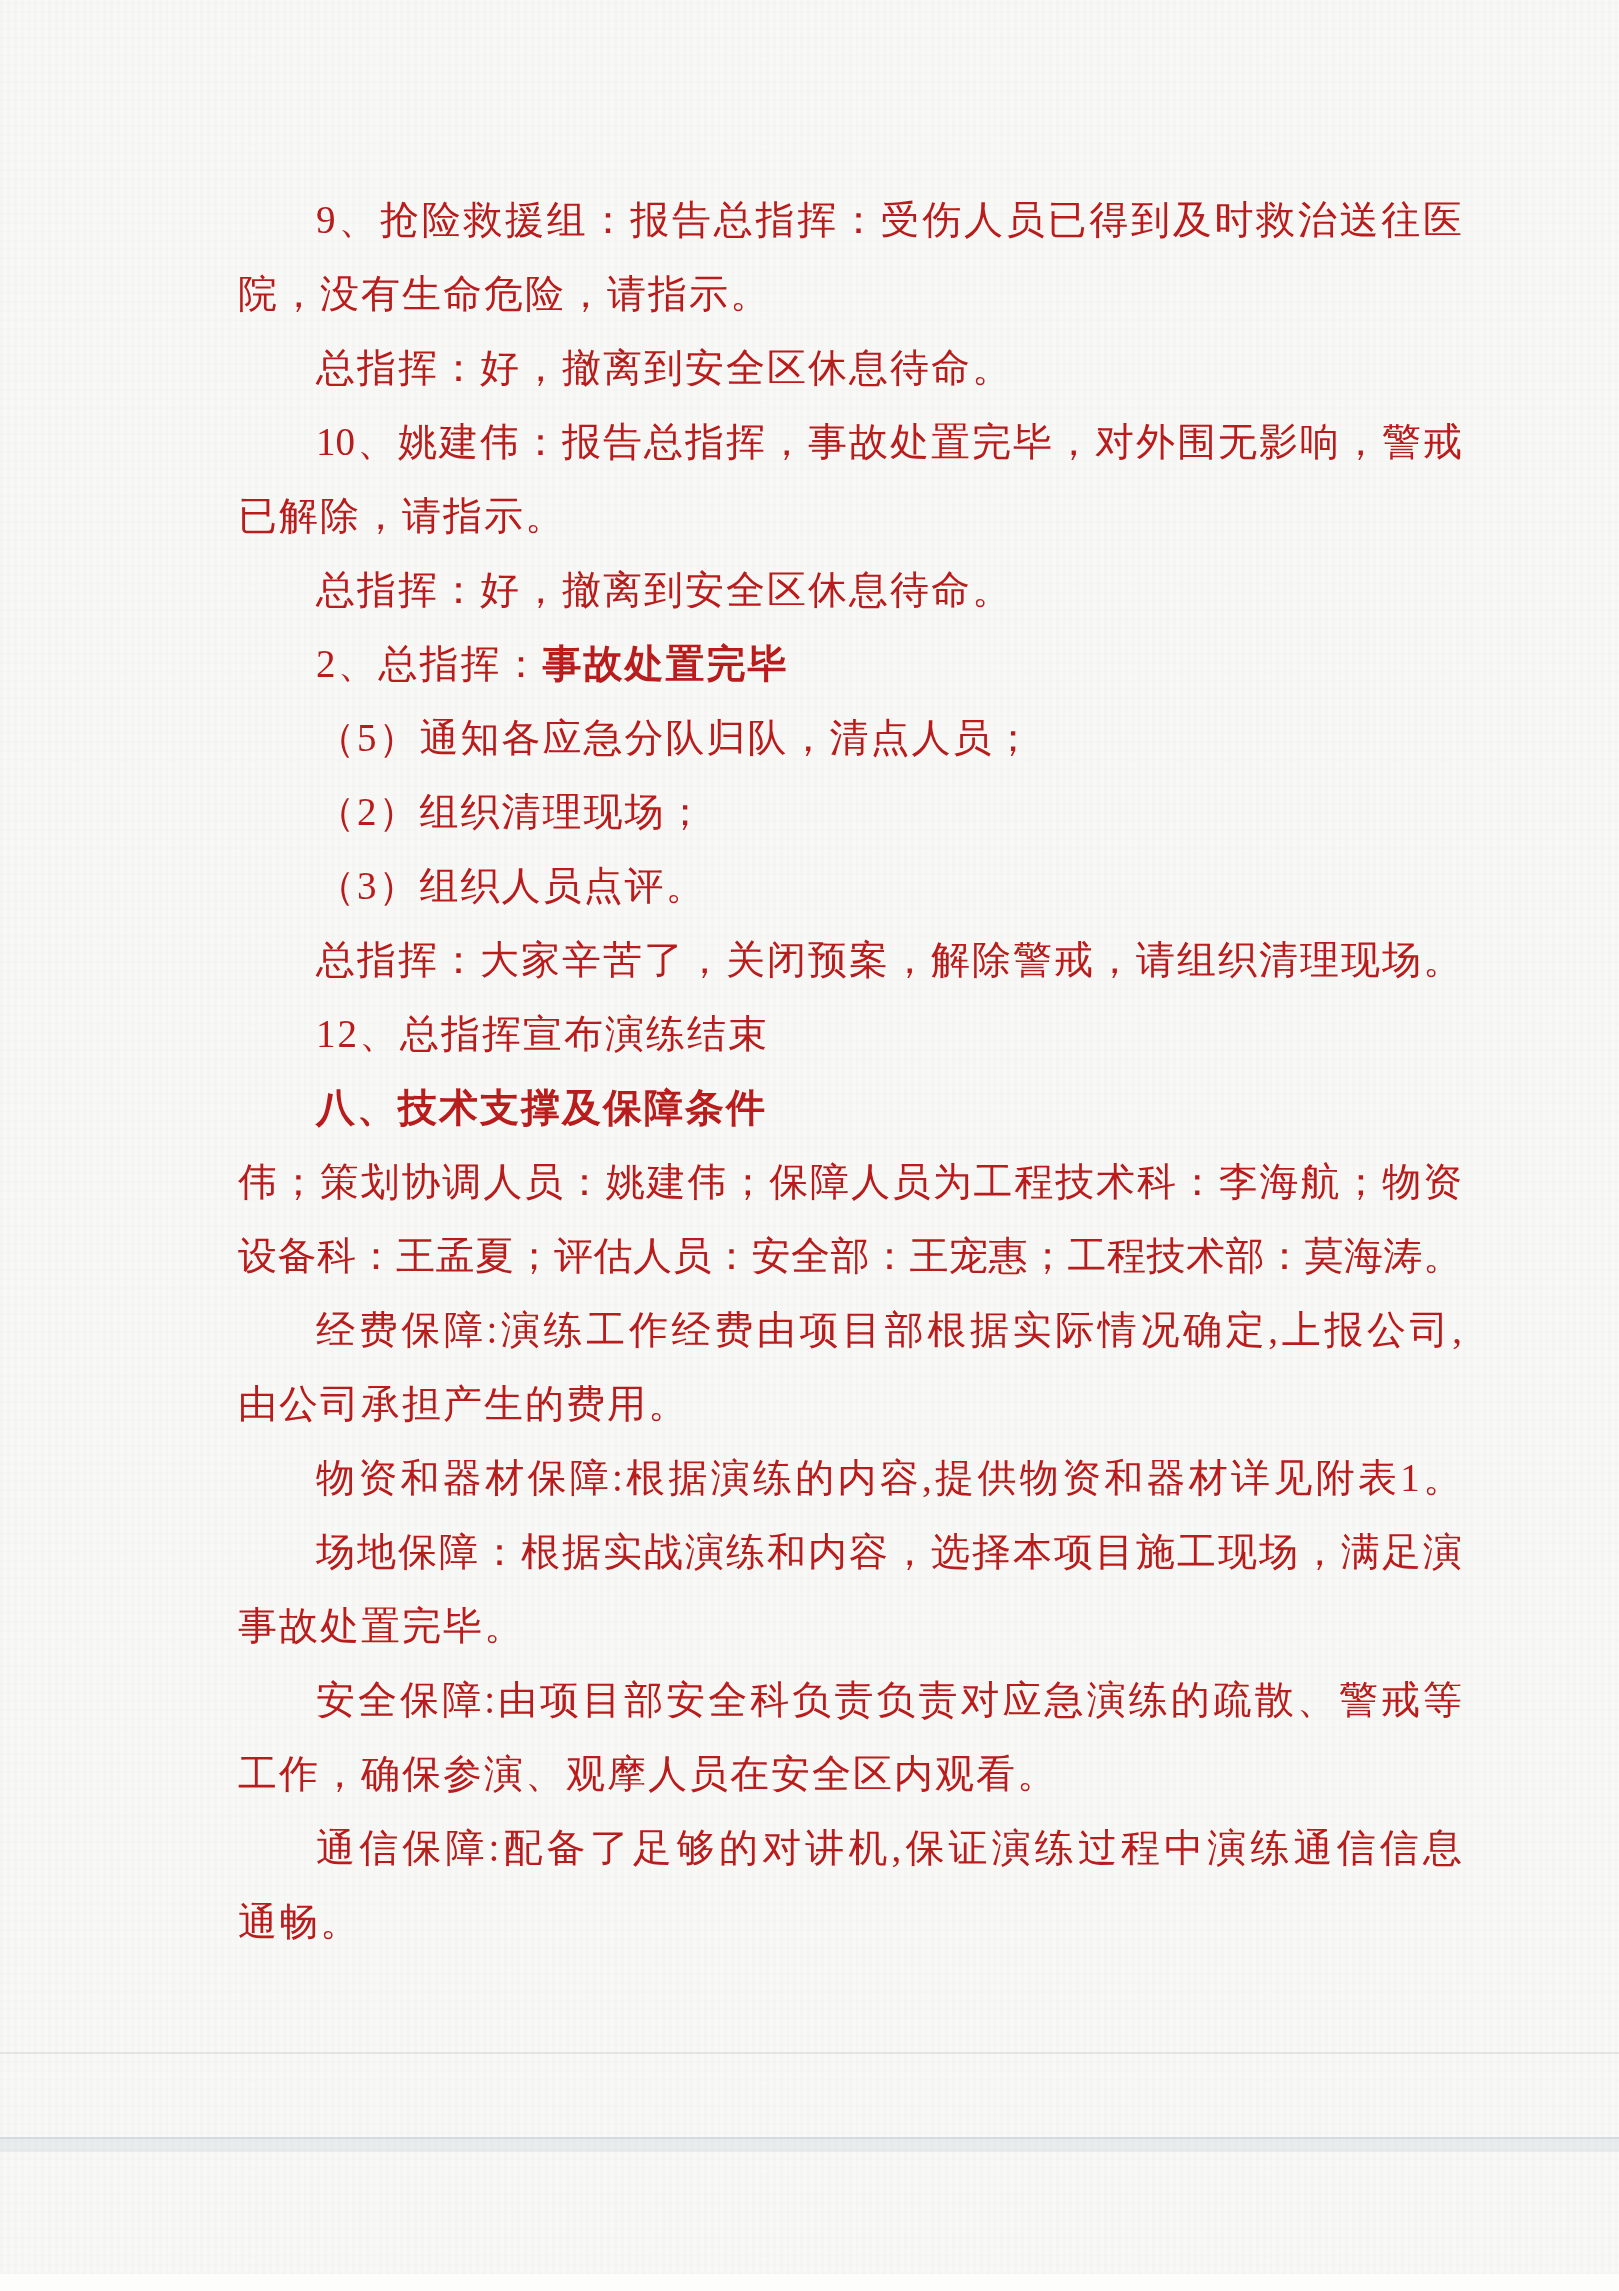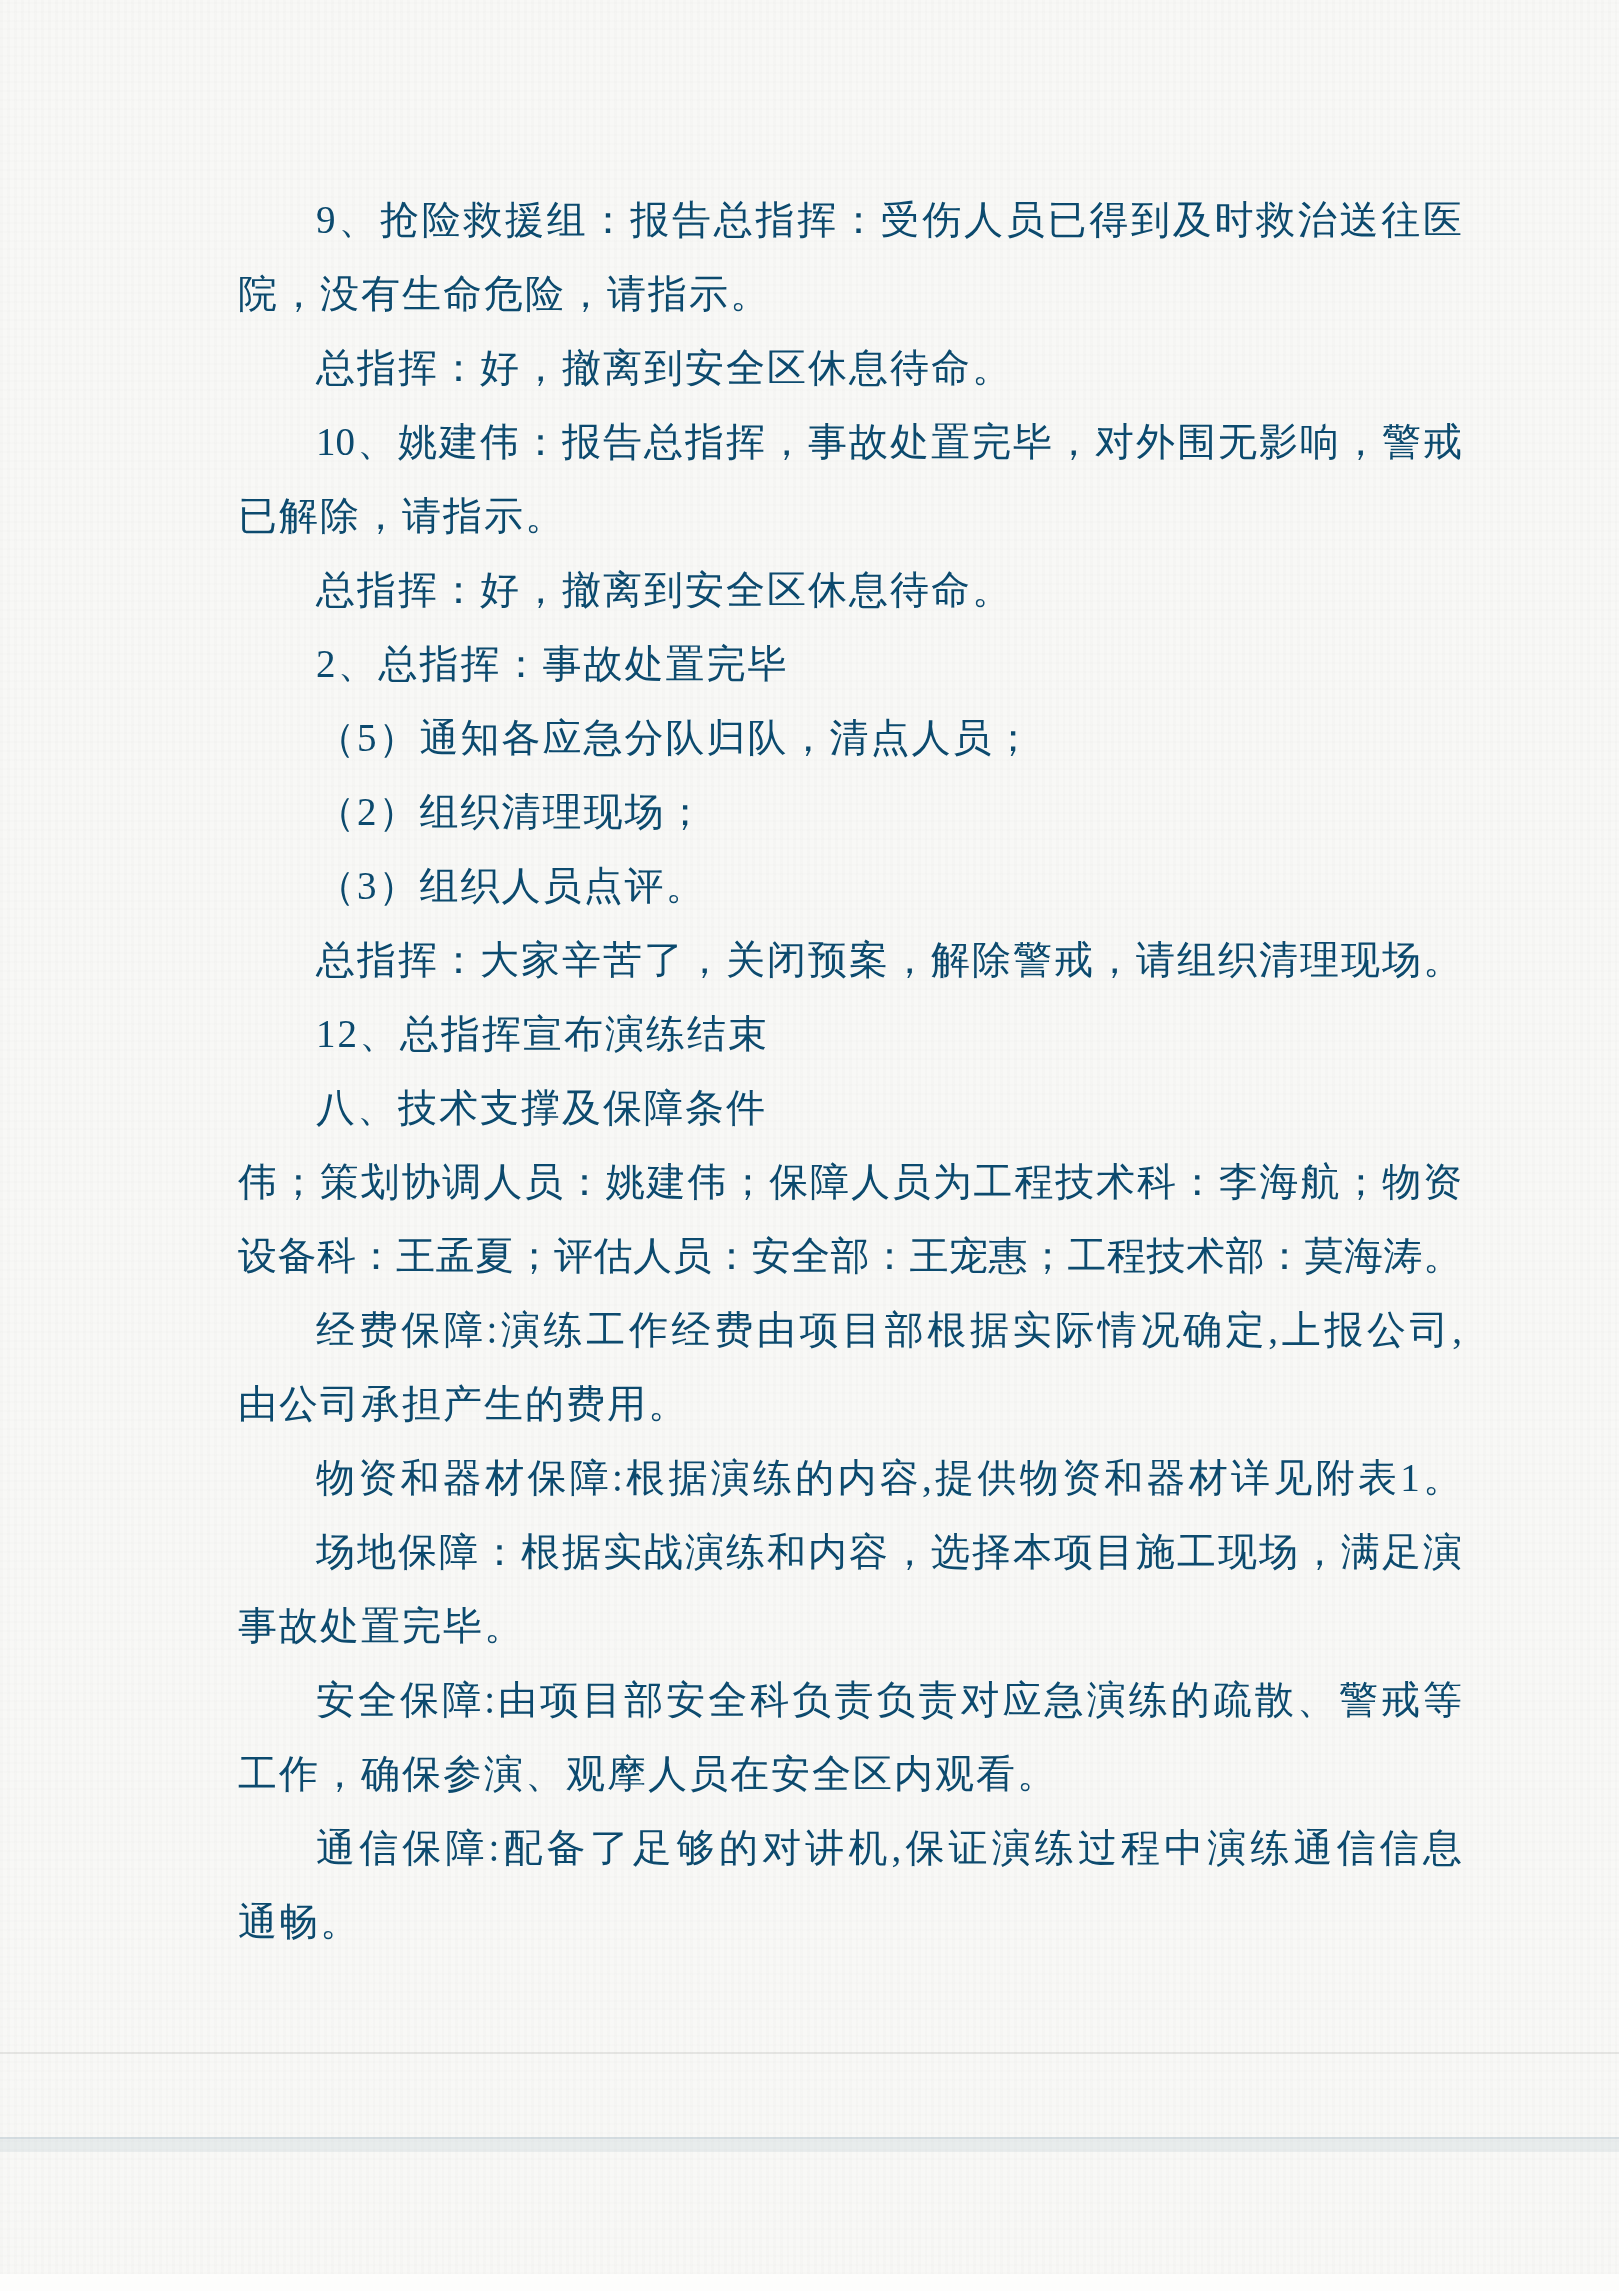--- a/index.html
+++ b/index.html
@@ -20,39 +20,39 @@
     background:
       repeating-linear-gradient(90deg, rgba(0,0,0,0.012) 0 2.9px, rgba(255,255,255,0) 2.9px 6.9px),
       repeating-linear-gradient(0deg, rgba(0,0,0,0.008) 0 2px, rgba(255,255,255,0) 2px 8.8px);
     pointer-events: none;
   }
   .text-block {
     position: absolute;
     left: 238px;
     top: 183px;
     width: 1224px;
-    color: #0c4a6e;
+    color: #b91c1c;
     font-size: 39px;
     letter-spacing: 2px;
   }
   .line {
     height: 74px;
     line-height: 74px;
     overflow: hidden;
   }
   .line.ind {
     text-indent: 78px;
   }
   .line.just {
     letter-spacing: 0;
     text-align: justify;
     text-align-last: justify;
   }
   .bold {
-    font-weight: normal;
+    font-weight: bold;
   }
   .scan-hairline {
     position: absolute;
     left: 0;
     top: 2052px;
     width: 100%;
     height: 2px;
     background: rgba(150,150,145,0.18);
   }
   .scan-band {

